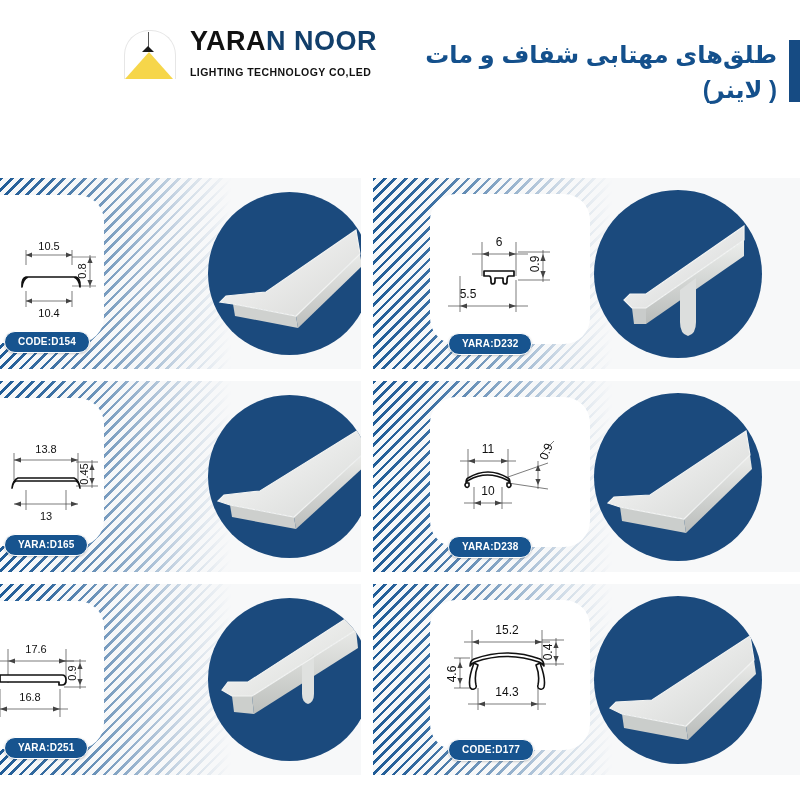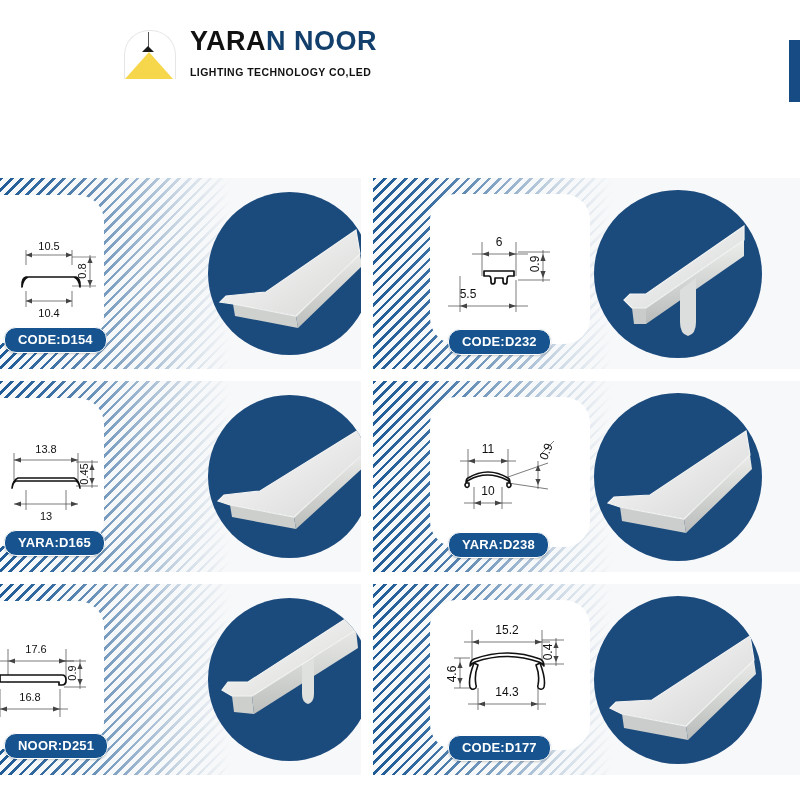--- a/index.html
+++ b/index.html
@@ -76,21 +76,21 @@
   }
   .cell.left .draw-card{left:-86px;top:17px;width:190px;height:148px;}
   .cell.right .draw-card{left:57px;top:16px;width:160px;height:150px;}
 
   .draw-card svg{display:block;width:100%;height:100%;}
 
   
   .code-badge{
     position:absolute;
     background:#17548f;color:#fff;
-    font-size:13px;font-weight:bold;letter-spacing:.2px;
+    font-size:10px;font-weight:bold;letter-spacing:.2px;
     padding:4px 13px 5px;border-radius:12px;
     border:1.4px solid #ffffff;
     white-space:nowrap;
     box-shadow:0 1px 2px rgba(0,0,0,.18);
   }
   .cell.left .code-badge{left:4px;bottom:16px;}
   .cell.right .code-badge{left:75px;bottom:14px;}
 
   
   .render-circle{
@@ -118,20 +118,22 @@
         <div class="lamp-beam"></div>
       </div>
       <div class="brand-text">
         <div class="brand-name"><span>YARA</span><span class="nav">N NOOR</span></div>
         <div class="brand-sub">LIGHTING TECHNOLOGY CO,LED</div>
       </div>
     </div>
 
     <div class="title-wrap">
       <div class="title-lines">
+        <div class="title-line">طلق‌های مهتابی شفاف و مات</div>
+        <div class="title-line">( لاینر)</div>
       </div>
       <div class="title-bar"></div>
     </div>
   </div>
 
   <div class="grid">
 
     <div class="row">
 
       <div class="cell left">
@@ -202,21 +204,21 @@
                 <path d="M86,112 l-7,-2.6 v5.2 z"></path>
               <path d="M113,60 l-2.6,7 h5.2 z"></path>
                 <path d="M113,84 l-2.6,-7 h5.2 z"></path>
             </g>
             <path d="M54,77 h30 v5 h-5 q-2,0 -2,4 v2 q0,2 -2,2 q-2,0 -2,-3 v-3 h-8 v3 q0,3 -2,3 q-2,0 -2,-2 v-2 q0,-4 -2,-4 h-5 z" fill="#fff" stroke="#111" stroke-width="1.7" stroke-linejoin="round"></path>
             <text x="69" y="52" font-size="12" fill="#111" text-anchor="middle" font-family="Liberation Sans, sans-serif">6</text>
             <text x="38" y="104" font-size="12" fill="#111" text-anchor="middle" font-family="Liberation Sans, sans-serif">5.5</text>
             <text x="0" y="0" font-size="12" fill="#111" text-anchor="middle" transform="translate(109,70) rotate(-90)" font-family="Liberation Sans, sans-serif">0.9</text>
           </svg>
         </div>
-        <div class="code-badge">CODE:D232</div>
+        <div class="code-badge">YARA:D232</div>
         <div class="render-circle">
           <svg viewBox="0 0 168 168">
             <defs>
               <linearGradient id="g2top" x1="0" y1="0" x2="1" y2="1">
                 <stop offset="0" stop-color="#fcfcfc"></stop>
                   <stop offset="1" stop-color="#d2d4d3"></stop>
               </linearGradient>
               <linearGradient id="g2side" x1="0" y1="0" x2="0" y2="1">
                 <stop offset="0" stop-color="#eceeec"></stop>
                   <stop offset="1" stop-color="#b9bcba"></stop>
@@ -361,21 +363,21 @@
                 <path d="M146,108 l-7,-2.6 v5.2 z"></path>
               <path d="M166,62 l-2.6,6 h5.2 z"></path>
                 <path d="M166,84 l-2.6,-6 h5.2 z"></path>
             </g>
             <path d="M86,74 h62 q4,0 4,5 q0,5 -4,5 h-3 v-3 h-59 z" fill="#fff" stroke="#111" stroke-width="1.7" stroke-linejoin="round"></path>
             <text x="122" y="52" font-size="11" fill="#111" text-anchor="middle" font-family="Liberation Sans, sans-serif">17.6</text>
             <text x="116" y="100" font-size="11" fill="#111" text-anchor="middle" font-family="Liberation Sans, sans-serif">16.8</text>
             <text x="0" y="0" font-size="11" fill="#111" text-anchor="middle" transform="translate(162,72) rotate(-90)" font-family="Liberation Sans, sans-serif">0.9</text>
           </svg>
         </div>
-        <div class="code-badge">NOOR:D251</div>
+        <div class="code-badge">YARA:D251</div>
         <div class="render-circle">
           <svg viewBox="0 0 163 163">
             <defs>
               <linearGradient id="g5top" x1="0" y1="0" x2="1" y2="1">
                 <stop offset="0" stop-color="#fbfbfb"></stop>
                   <stop offset="1" stop-color="#d8dad7"></stop>
               </linearGradient>
               <linearGradient id="g5side" x1="0" y1="0" x2="0" y2="1">
                 <stop offset="0" stop-color="#e8e9e7"></stop>
                   <stop offset="1" stop-color="#bdc0bd"></stop>

